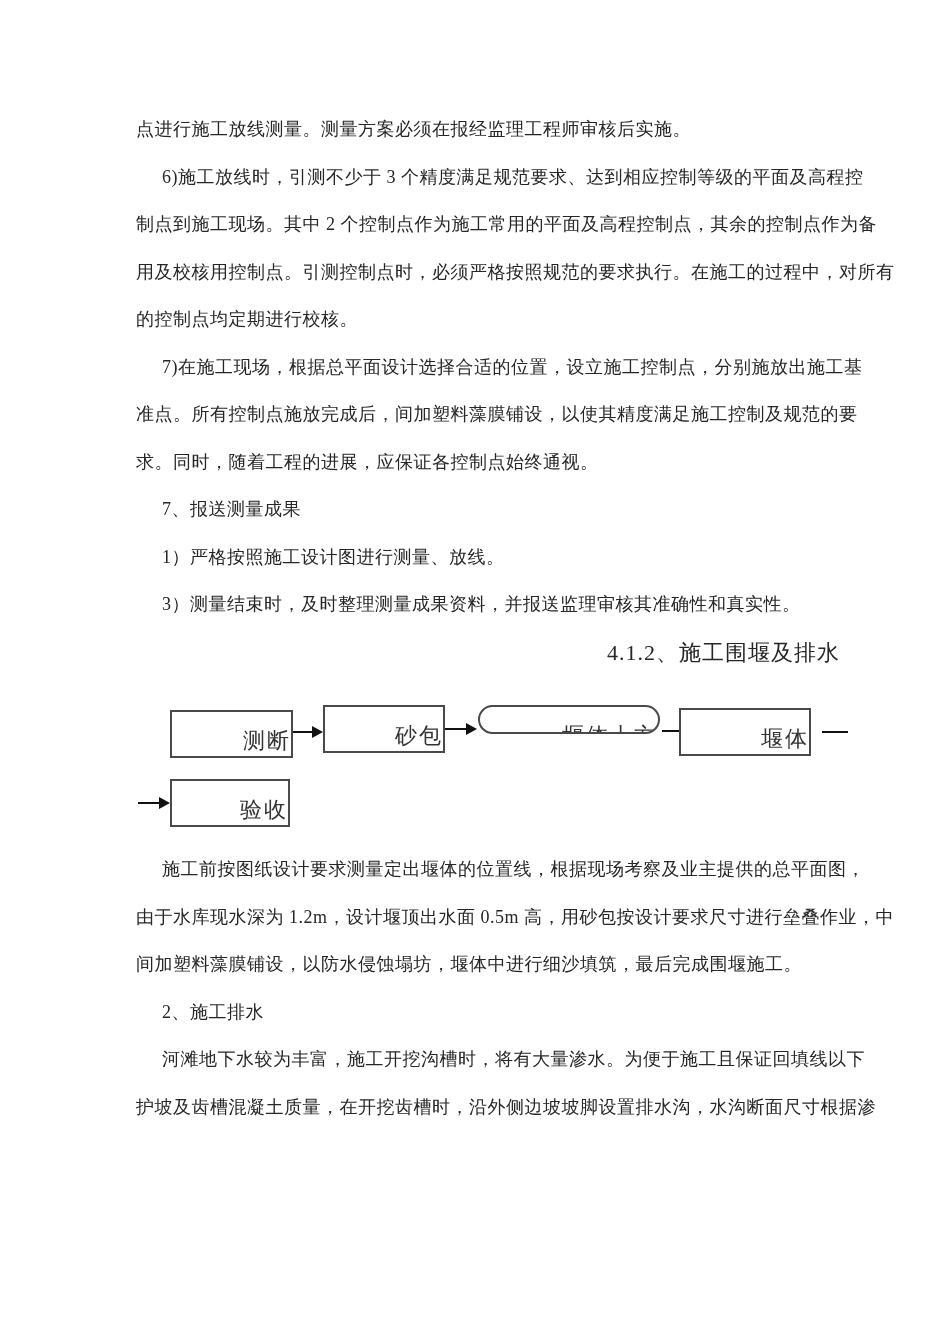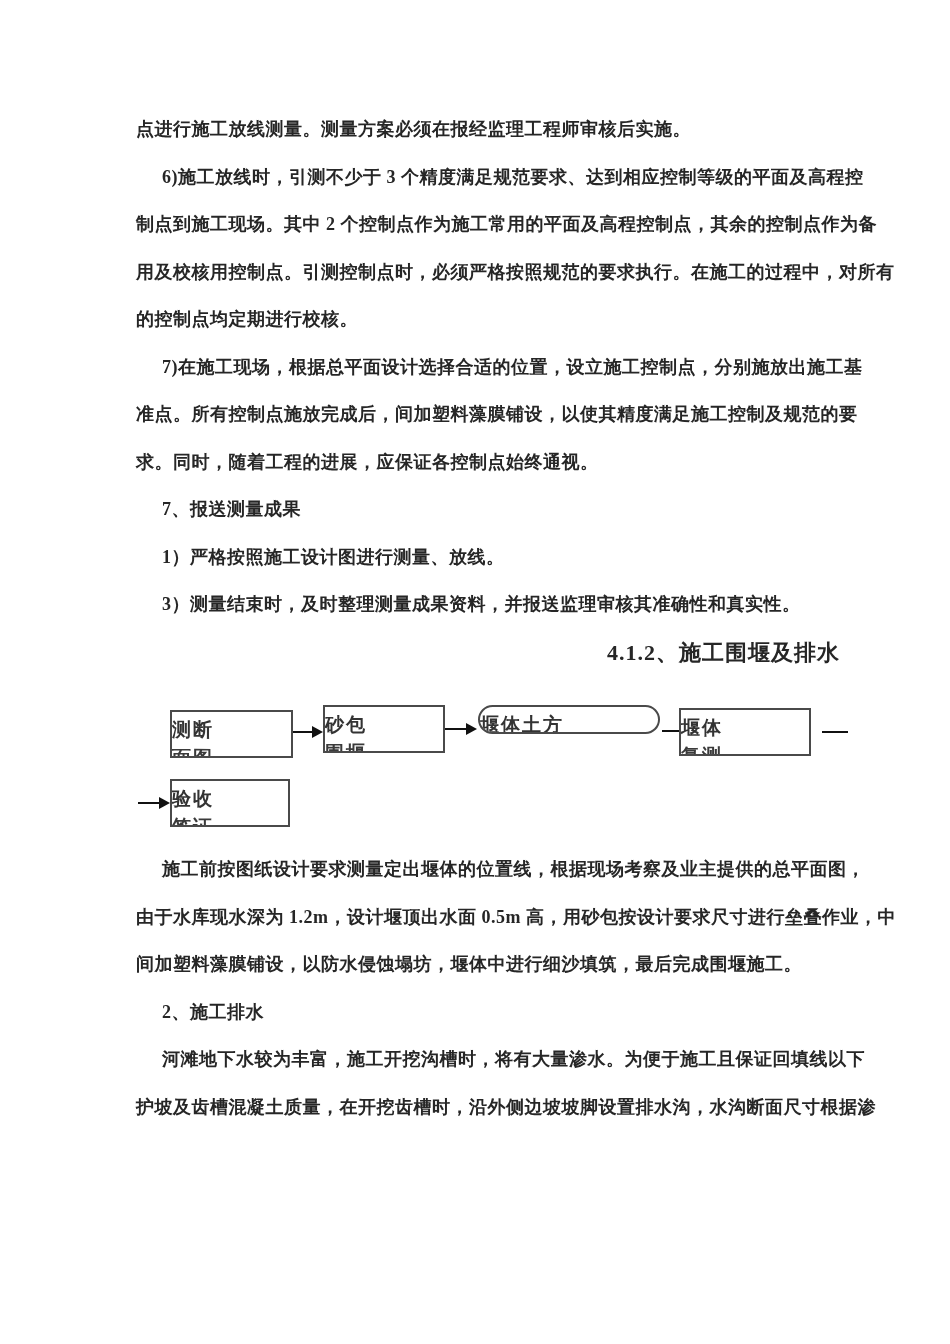--- a/index.html
+++ b/index.html
@@ -4,21 +4,21 @@
 <style>
   html,body { margin:0; padding:0; background:#ffffff; }
   .page {
     position:relative;
     width:950px; height:1344px;
     background:#ffffff;
     font-family:"Liberation Serif","DejaVu Serif",serif;
     color:#262626;
     overflow:hidden;
   }
-  .doc { padding:106px 110px 0 136px;font-weight:bold; }
+  .doc { padding:106px 110px 0 136px; }
   .line {
     font-size:18px;
     line-height:47.5px;
     height:47.5px;
     white-space:nowrap;
     letter-spacing:0.5px;
   }
   .indent { padding-left:26px; }
   .heading {
     font-size:22px;
@@ -27,26 +27,26 @@
     text-align:right;
   }
   
   .figure { position:relative; height:170px; margin-left:-136px; margin-right:-110px; }
   .fbox {
     position:absolute;
     box-sizing:border-box;
     border:2px solid #4a4a4a;
     background:#ffffff;
     overflow:hidden;
-    text-align:left;
-    font-size:19px;
+    text-align:right;
+    font-size:22px;
     line-height:28px;
     letter-spacing:2px;
     color:#333333;
-    padding-top:4px;
+    padding-top:15px;
   }
   .fbox .l2 { color:#3a3a3a; }
   .aline { position:absolute; height:2px; background:#111111; }
   .ahead {
     position:absolute;
     width:0; height:0;
     border-left:11px solid #111111;
     border-top:6px solid transparent;
     border-bottom:6px solid transparent;
   }

